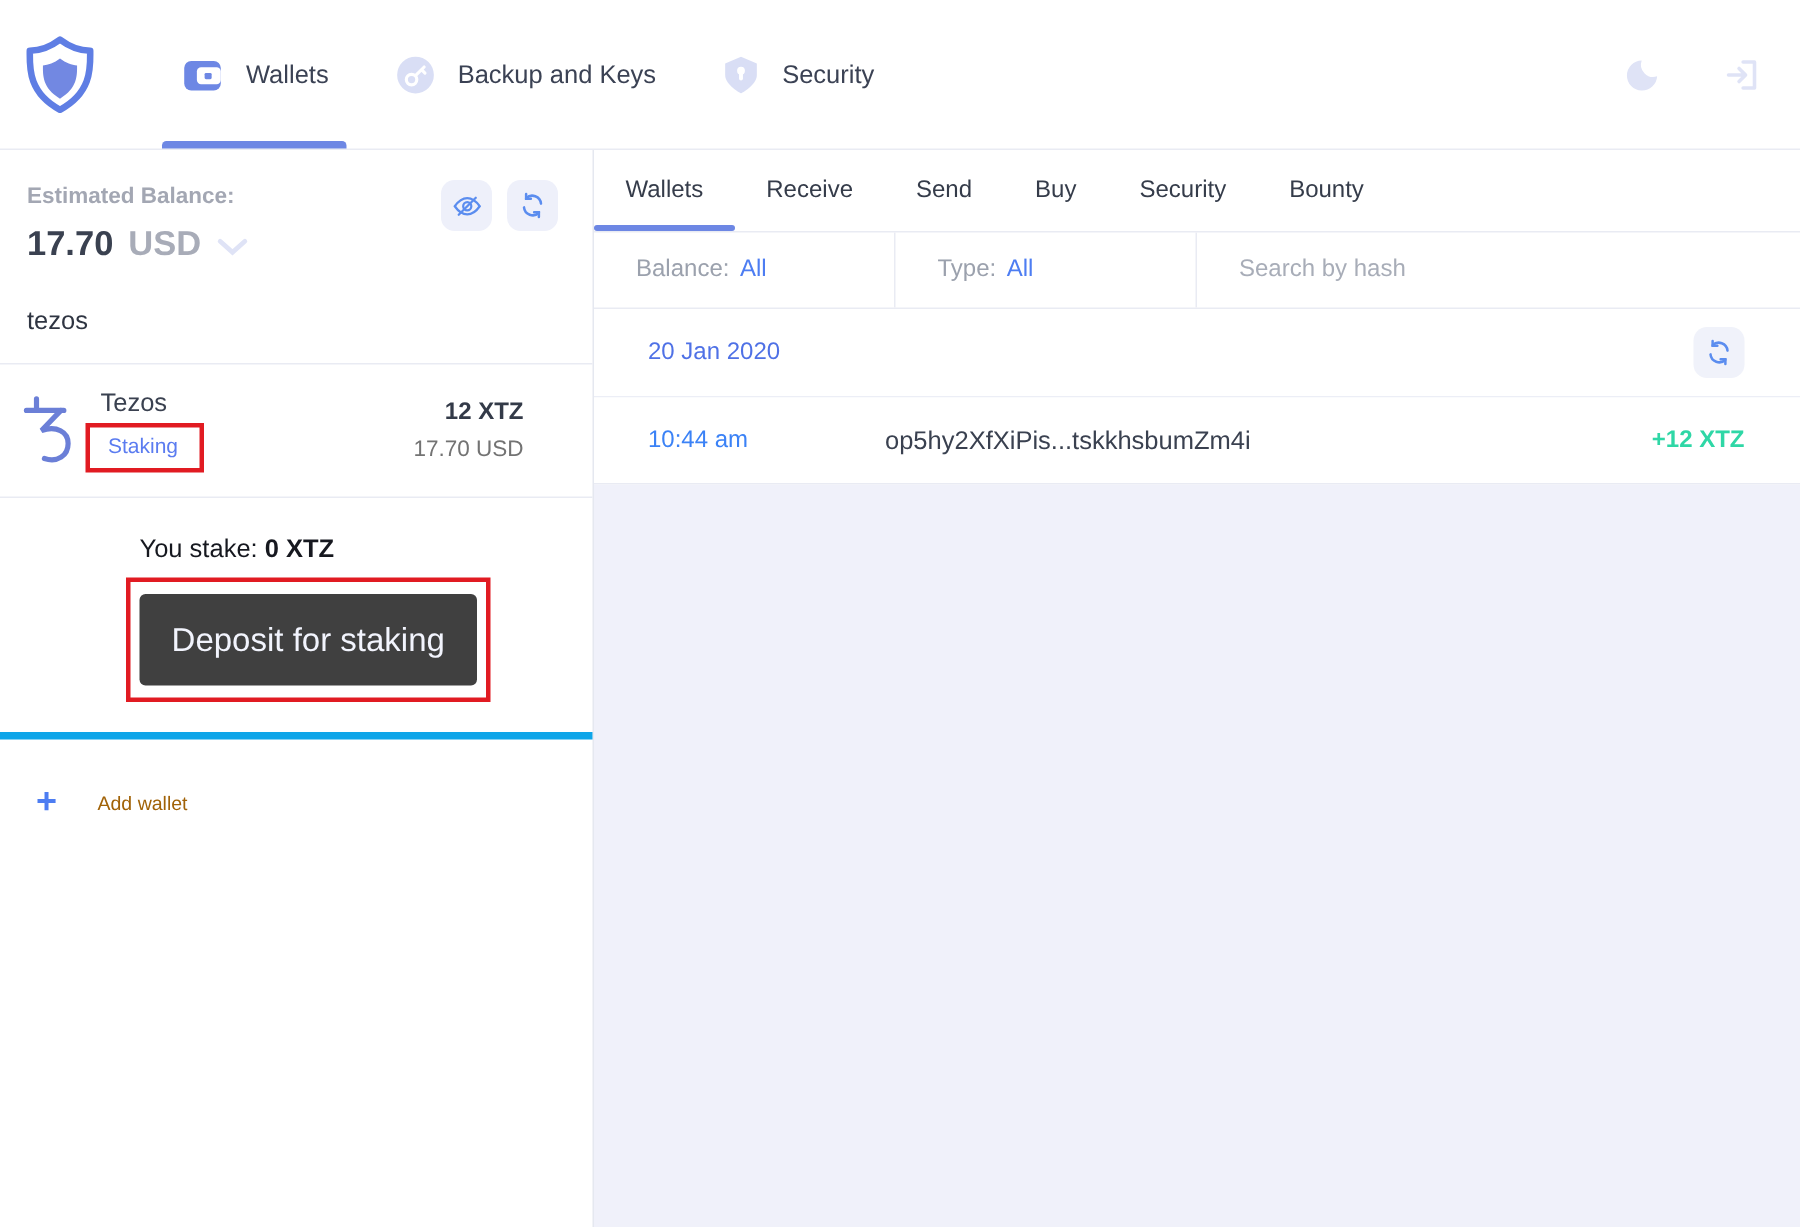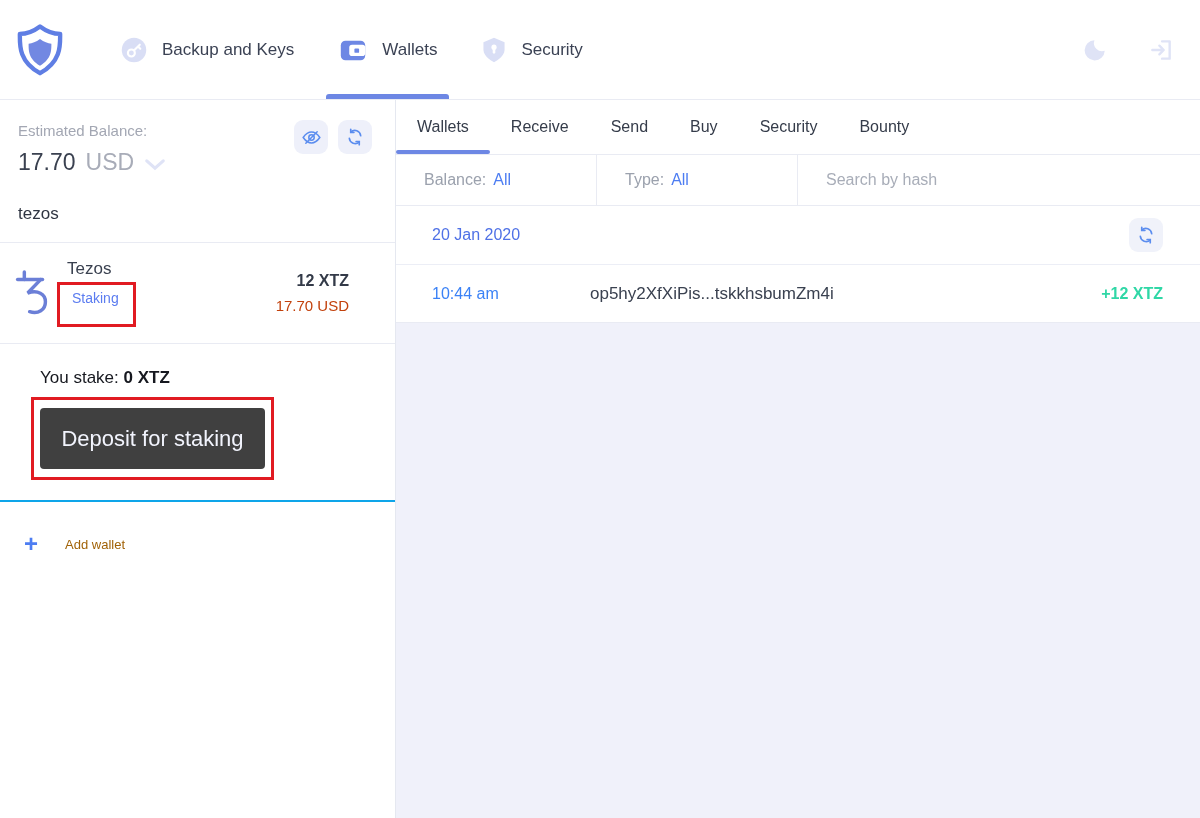--- a/index.html
+++ b/index.html
@@ -18,46 +18,46 @@
   .nav-item.active .tab-underline { display:block; }
   .header-right { margin-left:auto; margin-right:26px; display:flex; align-items:center; gap:40px; }
   .hdr-icon { width:26px; height:26px; cursor:pointer; }
 
   
   .content { display:flex; height:718px; }
   .sidebar { width:396px; border-right:1px solid #e5e8f0; background:#fff; }
   .main { flex:1; display:flex; flex-direction:column; background:#fff; }
 
   
-  .balance-section { position:relative; padding:22px 18px 18px 18px; }
+  .balance-section { position:relative; padding:22px 18px 18px 18px;font-weight:bold; }
   .balance-label { color:#a3a7b3; font-size:15px; }
   .balance-row { display:flex; align-items:center; margin-top:10px;text-align:center; }
   .balance-amount { font-size:23px; color:#3a4150; }
   .balance-currency { font-size:23px; color:#a8acb8; margin-left:10px; }
   .balance-chevron { margin-left:10px; margin-top:4px; }
   .balance-actions { position:absolute; right:23px; top:20px; display:flex; gap:10px; }
   .icon-btn { width:34px; height:34px; border-radius:9px; background:#eef0fa; border:none;
               display:flex; align-items:center; justify-content:center; cursor:pointer; }
   .search-row { padding:10px 18px 18px 18px; border-bottom:1px solid #e9ebf3; }
   .search-input { border:none; outline:none; font-size:17px; color:#2f3542; width:100%;
                   font-family:"Liberation Sans", sans-serif; background:transparent; }
 
   .wallet-row { display:flex; align-items:center; padding:16px 46px 16px 14px;
                 border-bottom:1px solid #e9ebf3; cursor:pointer; }
   .wallet-icon { width:36px; height:46px; flex:none; }
   .wallet-info { margin-left:17px; }
   .wallet-name { font-size:17px; color:#3a4150; }
-  .staking-annotation { display:inline-block; border:3px solid #e11b22; padding:4px 14px 17px 12px;
+  .staking-annotation { display:inline-block; border:3px solid #e11b22; padding:4px 14px 5px 12px;
                         margin-left:-10px; margin-top:3px; }
   .staking-link { color:#5b7cf0; font-size:14px; cursor:pointer; }
   .wallet-amounts { margin-left:auto; text-align:right; }
   .wallet-crypto { font-size:16px; font-weight:bold; color:#333a48; }
-  .wallet-fiat { font-size:15px; color:#c2410c; margin-top:7px; }
-
-  .staking-section { padding:24px 0 20px 40px; border-bottom:2px solid #0ea5e9; }
+  .wallet-fiat { font-size:15px; color:#737373; margin-top:7px; }
+
+  .staking-section { padding:24px 0 20px 93px; border-bottom:5px solid #0ea5e9; }
   .you-stake { font-size:17px; color:#16181f; }
   .you-stake b { font-weight:bold; }
   .deposit-annotation { display:inline-block; border:3px solid #e11b22; padding:8px 6px;
                         margin-top:9px; margin-left:-9px; }
   .deposit-btn { width:225px; height:61px; background:#404040; border:none; border-radius:4px;
                  color:#f2f4fd; font-size:22px; cursor:pointer;
                  font-family:"Liberation Sans", sans-serif; }
   .add-wallet-row { display:flex; align-items:center; padding:32px 18px 0 24px; cursor:pointer; }
   .plus-icon { color:#4d7df2; font-size:24px; font-weight:bold; line-height:20px; }
   .add-wallet-label { color:#a16207; font-size:13px; margin-left:27px; }
@@ -98,37 +98,37 @@
 <body>
 
 <div class="header">
   <div class="logo">
     <svg viewBox="0 0 64 64" width="56" height="60">
       <path d="M32 5 C40 11 48 13.5 55 13.5 C55 25 57 45 32 58.5 C7 45 9 25 9 13.5 C16 13.5 24 11 32 5 Z" fill="none" stroke="#5f7ee4" stroke-width="5" stroke-linejoin="round"></path>
       <path d="M32 19.5 C36.5 23 41 24.5 45 24.8 C45 32 45.5 42 32 50 C18.5 42 19 32 19 24.8 C23 24.5 27.5 23 32 19.5 Z" fill="#7288e2"></path>
     </svg>
   </div>
   <div class="nav">
+    <div class="nav-item active">
+      <svg width="30" height="30" viewBox="0 0 32 32">
+        <rect x="3" y="6" width="26" height="21" rx="5" fill="#6d87e4"></rect>
+        <rect x="12" y="10.5" width="17" height="12" rx="3" fill="#ffffff"></rect>
+        <rect x="17.5" y="14.5" width="5" height="4.5" rx="1" fill="#6d87e4"></rect>
+      </svg>
+      <span>Wallets</span>
+      <span class="tab-underline"></span>
+    </div>
     <div class="nav-item">
       <svg width="28" height="28" viewBox="0 0 32 32">
         <circle cx="16" cy="16" r="14" fill="#d9def5"></circle>
         <circle cx="13" cy="19.5" r="4" fill="none" stroke="#ffffff" stroke-width="2.4"></circle>
         <path d="M16.2 16.3 L22.6 9.9 M20.6 11.9 l2.6 2.6" stroke="#ffffff" stroke-width="2.4" stroke-linecap="round"></path>
       </svg>
       <span>Backup and Keys</span>
 
-    </div>
-    <div class="nav-item active">
-      <svg width="30" height="30" viewBox="0 0 32 32">
-        <rect x="3" y="6" width="26" height="21" rx="5" fill="#6d87e4"></rect>
-        <rect x="12" y="10.5" width="17" height="12" rx="3" fill="#ffffff"></rect>
-        <rect x="17.5" y="14.5" width="5" height="4.5" rx="1" fill="#6d87e4"></rect>
-      </svg>
-      <span>Wallets</span>
-      <span class="tab-underline"></span>
     </div>
     <div class="nav-item">
       <svg width="26" height="28" viewBox="0 0 32 34">
         <path d="M16 2 L29 7.5 V17 C29 25.5 16 32 16 32 C16 32 3 25.5 3 17 V7.5 Z" fill="#d9def5"></path>
         <circle cx="16" cy="13.5" r="3.2" fill="#ffffff"></circle>
         <rect x="14.4" y="14.5" width="3.2" height="7" rx="1.6" fill="#ffffff"></rect>
       </svg>
       <span>Security</span>
 
     </div>

